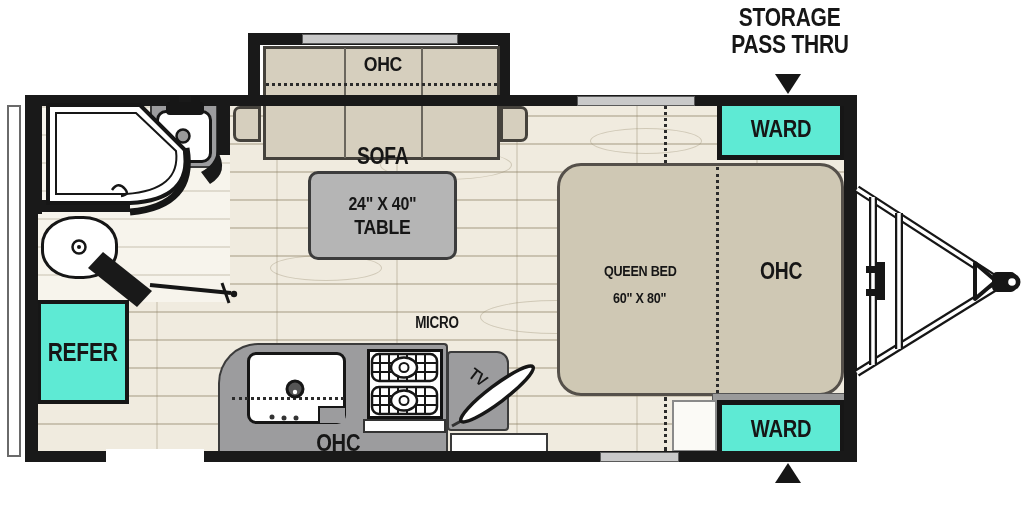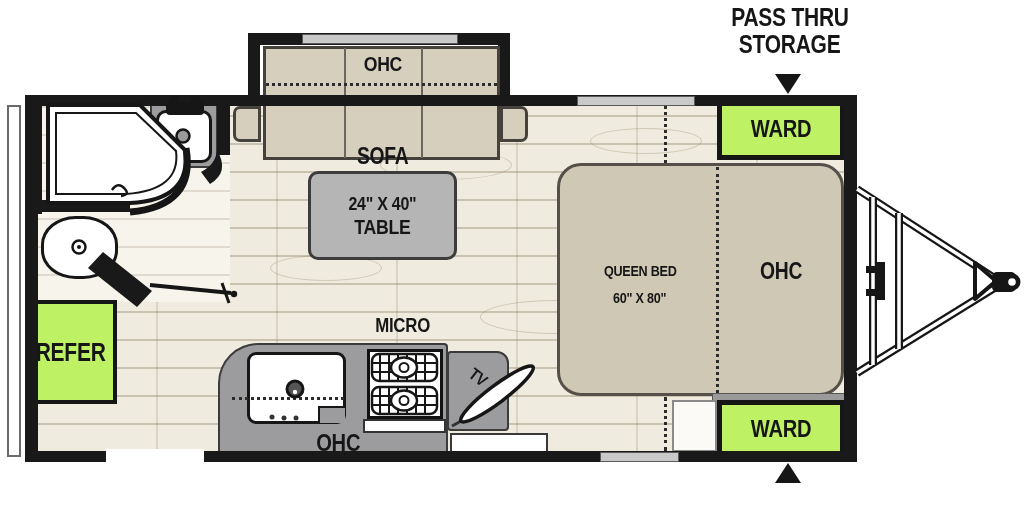--- a/index.html
+++ b/index.html
@@ -10,21 +10,21 @@
   .win{position:absolute;background:#c9c9c9;border:1px solid #5a5a5a;}
   .wood{background-color:#f0ebdf;
     background-image:
       repeating-linear-gradient(0deg, rgba(140,128,100,0) 0 26px, rgba(140,128,100,.38) 26px 28px),
       repeating-linear-gradient(90deg, rgba(140,128,100,0) 0 118px, rgba(140,128,100,.22) 118px 120px);}
   .bathfloor{background-color:#f7f4ec;
     background-image:repeating-linear-gradient(0deg, rgba(140,128,100,0) 0 26px, rgba(140,128,100,.22) 26px 28px);}
   .swirl{position:absolute;border:1.5px solid rgba(150,138,108,.35);border-radius:50%;}
   .lbl{position:absolute;font-weight:bold;text-align:center;white-space:nowrap;color:#161616;}
   .t{display:inline-block;transform:scaleX(.84);transform-origin:center;letter-spacing:-.3px;}
-  .whitebox{position:absolute;background:#bef264;border:4px solid #161616;display:flex;
+  .whitebox{position:absolute;background:#5eead4;border:4px solid #161616;display:flex;
             align-items:center;justify-content:center;box-sizing:border-box;}
   .tan{background:#d6cfbe;border:3px solid #45423c;box-sizing:border-box;}
   .gray{background:#9c9c9e;border:2.5px solid #3b3b3b;box-sizing:border-box;}
   .dotv{position:absolute;width:0;border-left:3px dotted #2b2b2b;}
   .doth{position:absolute;height:0;border-top:3px dotted #2b2b2b;}
   .arrow-down{position:absolute;width:0;height:0;border-left:13px solid transparent;
               border-right:13px solid transparent;border-top:20px solid #161616;}
   .arrow-up{position:absolute;width:0;height:0;border-left:13px solid transparent;
             border-right:13px solid transparent;border-bottom:20px solid #161616;}
   svg{position:absolute;left:0;top:0;pointer-events:none;}
@@ -95,28 +95,28 @@
   </div>
 
   <div class="abs gray" style="left:218px;top:343px;width:230px;height:109px;border-radius:40px 4px 0 0;border-bottom:none;"></div>
   <div class="abs" style="left:247px;top:352px;width:99px;height:72px;background:#fff;border:3px solid #161616;border-radius:9px;box-sizing:border-box;"></div>
   <div class="abs" style="left:318px;top:406px;width:27px;height:17px;background:#9c9c9e;border-left:2.5px solid #161616;border-top:2.5px solid #161616;box-sizing:border-box;"></div>
   <div class="doth" style="left:232px;top:397px;width:112px;"></div>
   <div class="abs" style="left:367px;top:349px;width:76px;height:70px;background:#fff;border:3px solid #111;box-sizing:border-box;"></div>
   <div class="abs" style="left:363px;top:419px;width:83px;height:14px;background:#fff;border:2px solid #333;box-sizing:border-box;"></div>
   <div class="abs gray" style="left:447px;top:351px;width:62px;height:80px;border-radius:4px 12px 4px 4px;"></div>
   <div class="abs" style="left:450px;top:433px;width:98px;height:20px;background:#fff;border:2px solid #3a3a3a;box-sizing:border-box;"></div>
-  <div class="lbl" style="left:343px;top:314px;width:120px;font-size:20px;">
+  <div class="lbl" style="left:343px;top:314px;width:120px;font-size:16px;text-align:right;">
     <span class="t">MICRO</span></div>
   <div class="lbl" style="left:278px;top:429px;width:120px;font-size:24px;">
     <span class="t">OHC</span></div>
   <div class="lbl" style="left:443px;top:368px;width:70px;font-size:17px;transform:rotate(38deg);">
     <span class="t">TV</span></div>
 
-  <div class="whitebox" style="left:25px;top:300px;width:92px;height:104px;">
+  <div class="whitebox" style="left:37px;top:300px;width:92px;height:104px;">
     <div class="lbl" style="position:static;font-size:25px;">
       <span class="t">REFER</span></div>
   </div>
 
   <div class="abs gray" style="left:150px;top:104px;width:68px;height:64px;"></div>
   <div class="abs" style="left:156px;top:110px;width:56px;height:53px;background:#fff;border:3px solid #161616;border-radius:10px;box-sizing:border-box;"></div>
   <div class="abs" style="left:41px;top:216px;width:77px;height:63px;background:#fff;border:3px solid #161616;border-radius:45%;box-sizing:border-box;"></div>
   <div class="lbl" style="left:46px;top:146px;width:126px;font-size:17px;transform:rotate(-52deg);">
     <span class="t">SHOWER</span></div>
 
@@ -126,22 +126,22 @@
   <div class="wall" style="left:844px;top:95px;width:13px;height:367px;"></div>
   <div class="wall" style="left:25px;top:95px;width:17px;height:119px;"></div>
   <div class="wall" style="left:38px;top:200px;width:92px;height:12px;"></div>
   <div class="wall" style="left:217px;top:95px;width:13px;height:60px;"></div>
   <div class="win" style="left:577px;top:96px;width:116px;height:8px;"></div>
   <div class="win" style="left:600px;top:452px;width:77px;height:8px;"></div>
 
   <div class="abs" style="left:106px;top:449px;width:98px;height:14px;background:#fff;"></div>
 
   <div class="lbl" style="left:695px;top:4px;width:190px;font-size:25px;line-height:27px;">
+    <div><span class="t">STORAGE</span></div>
     <div><span class="t">PASS THRU</span></div>
-    <div><span class="t">STORAGE</span></div>
   </div>
   <div class="arrow-down" style="left:775px;top:74px;"></div>
   <div class="arrow-up" style="left:775px;top:463px;"></div>
 
   <svg width="1024" height="512" viewBox="0 0 1024 512">
 
     <g>
       <path d="M48,105 H140 L185,150 Q192,200 130,203 H48 Z" fill="#ffffff" stroke="#161616" stroke-width="4"></path>
       <path d="M56,113 H136 L176,151 Q181,190 126,194 H56 Z" fill="none" stroke="#161616" stroke-width="2"></path>
       <path d="M112,190 q6,-9 13,-1 q5,6 -4,7" fill="none" stroke="#161616" stroke-width="2.5"></path>

